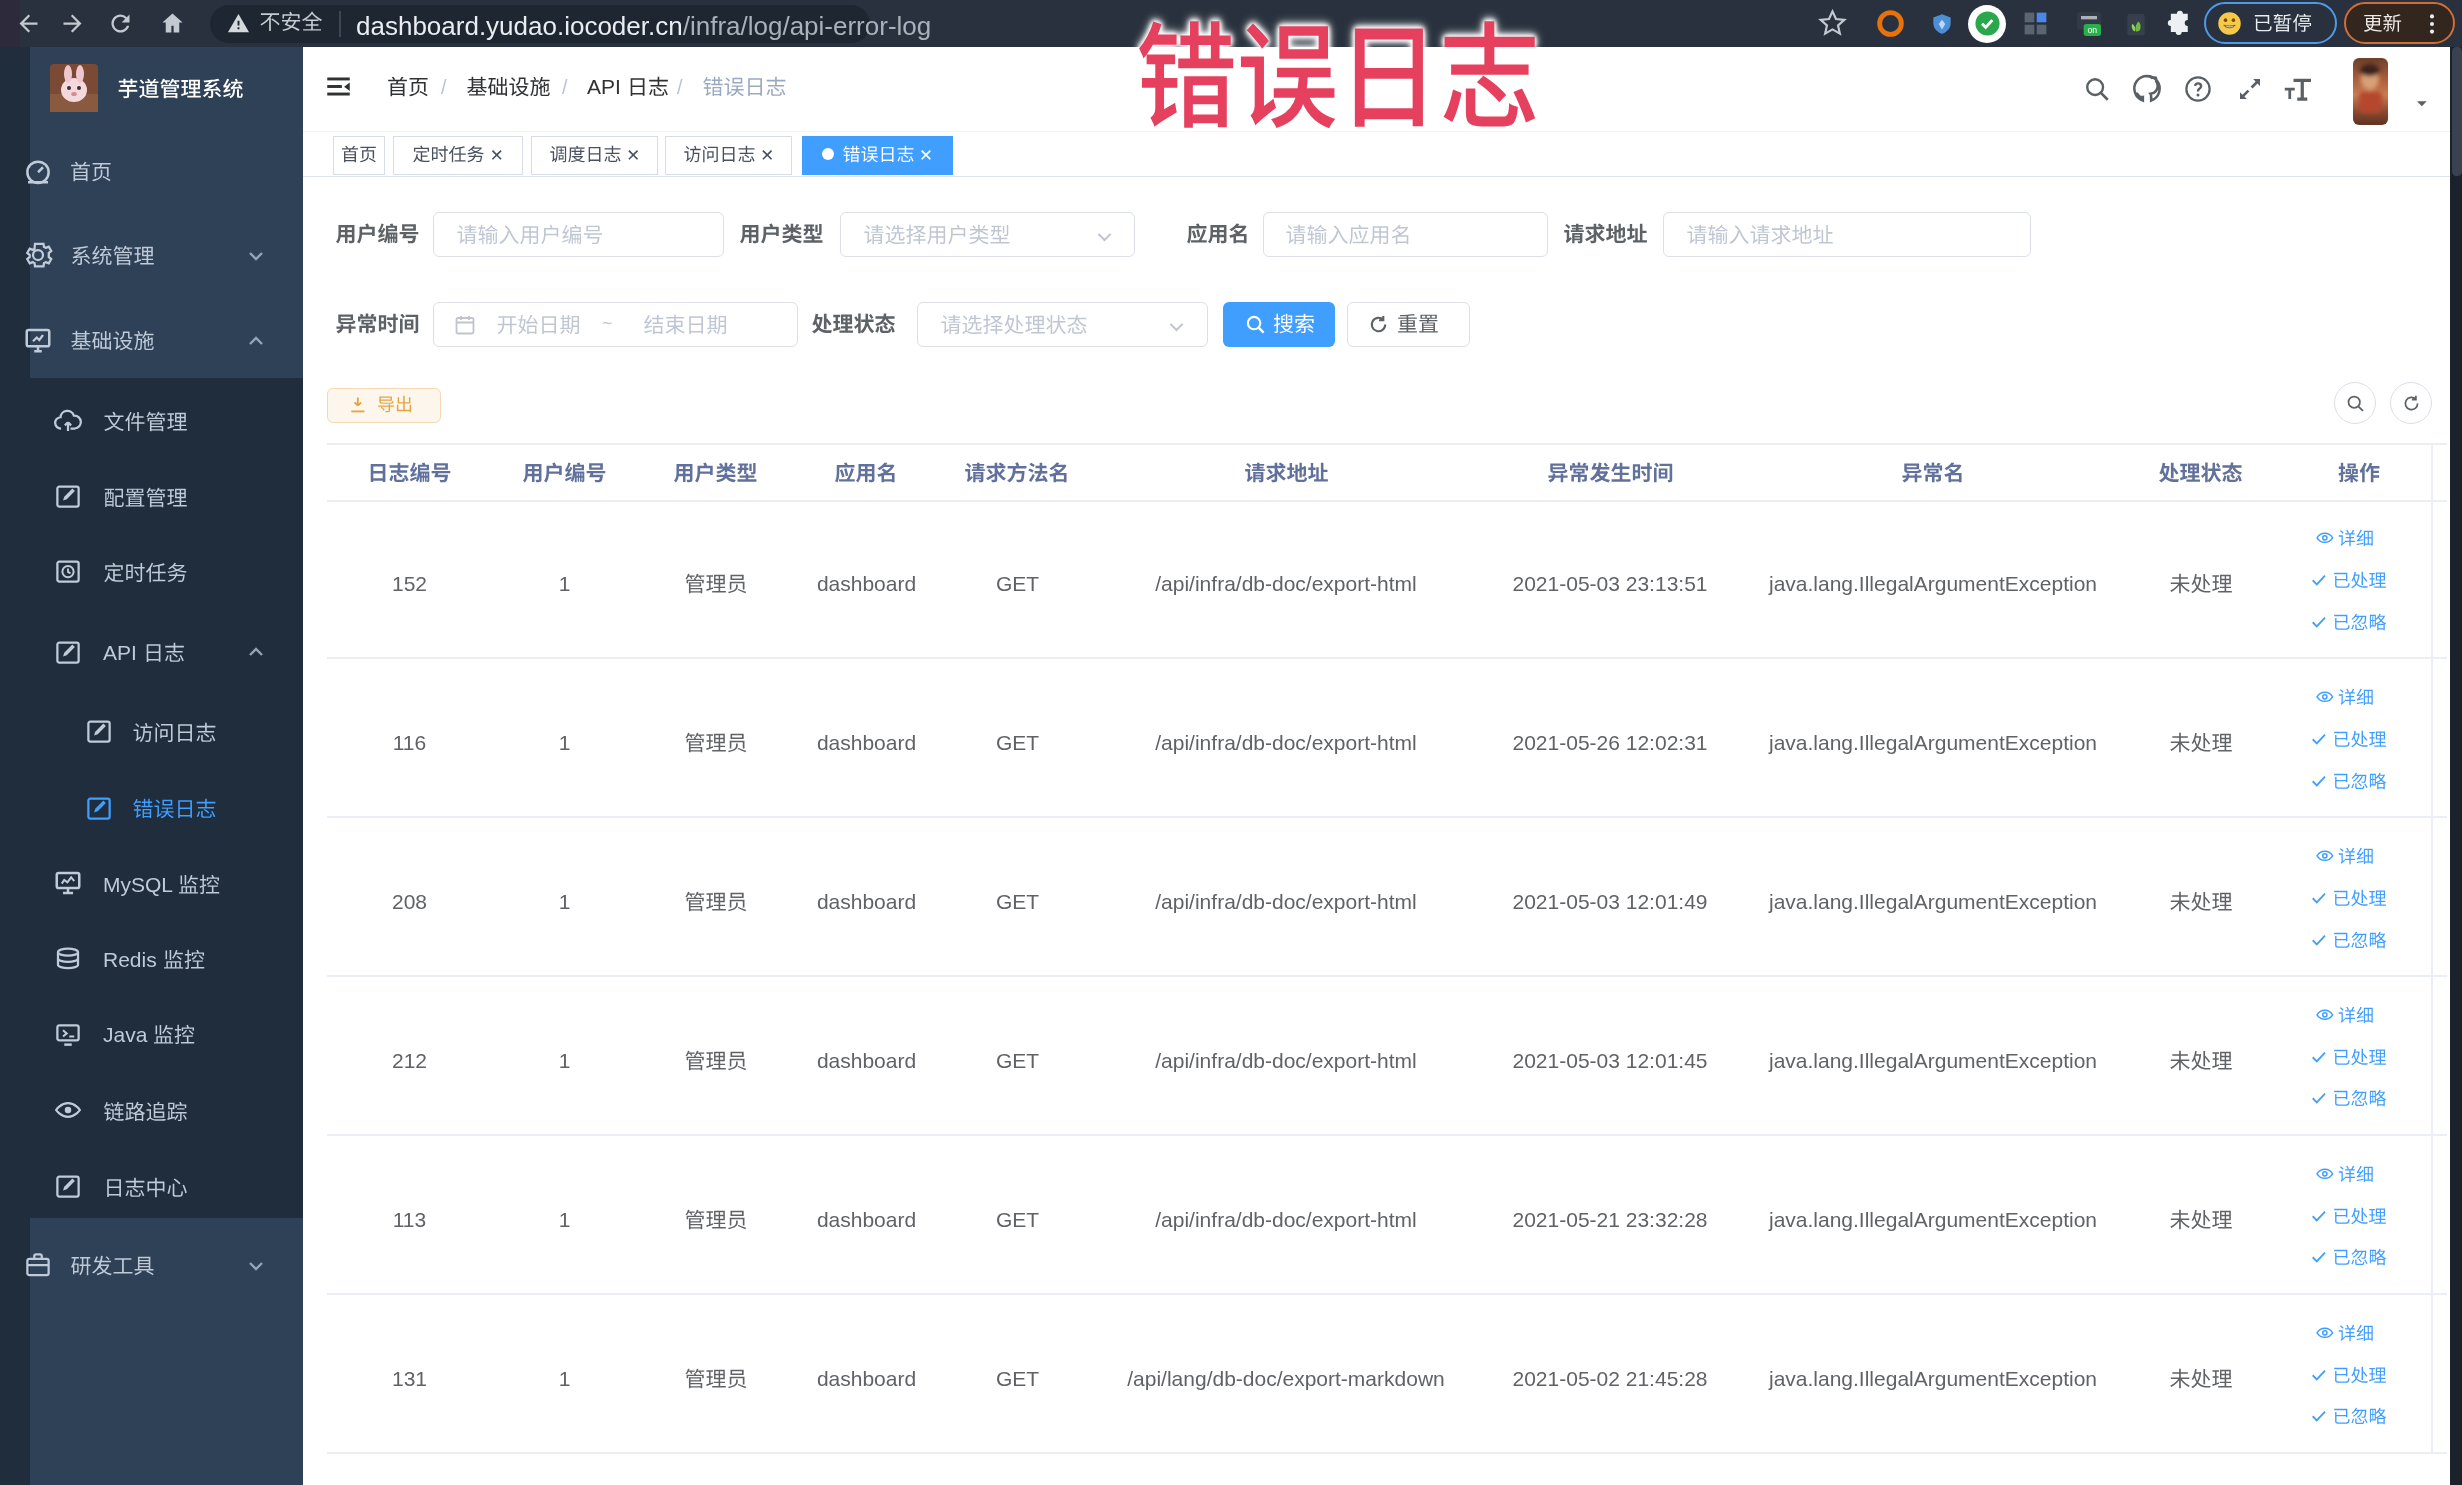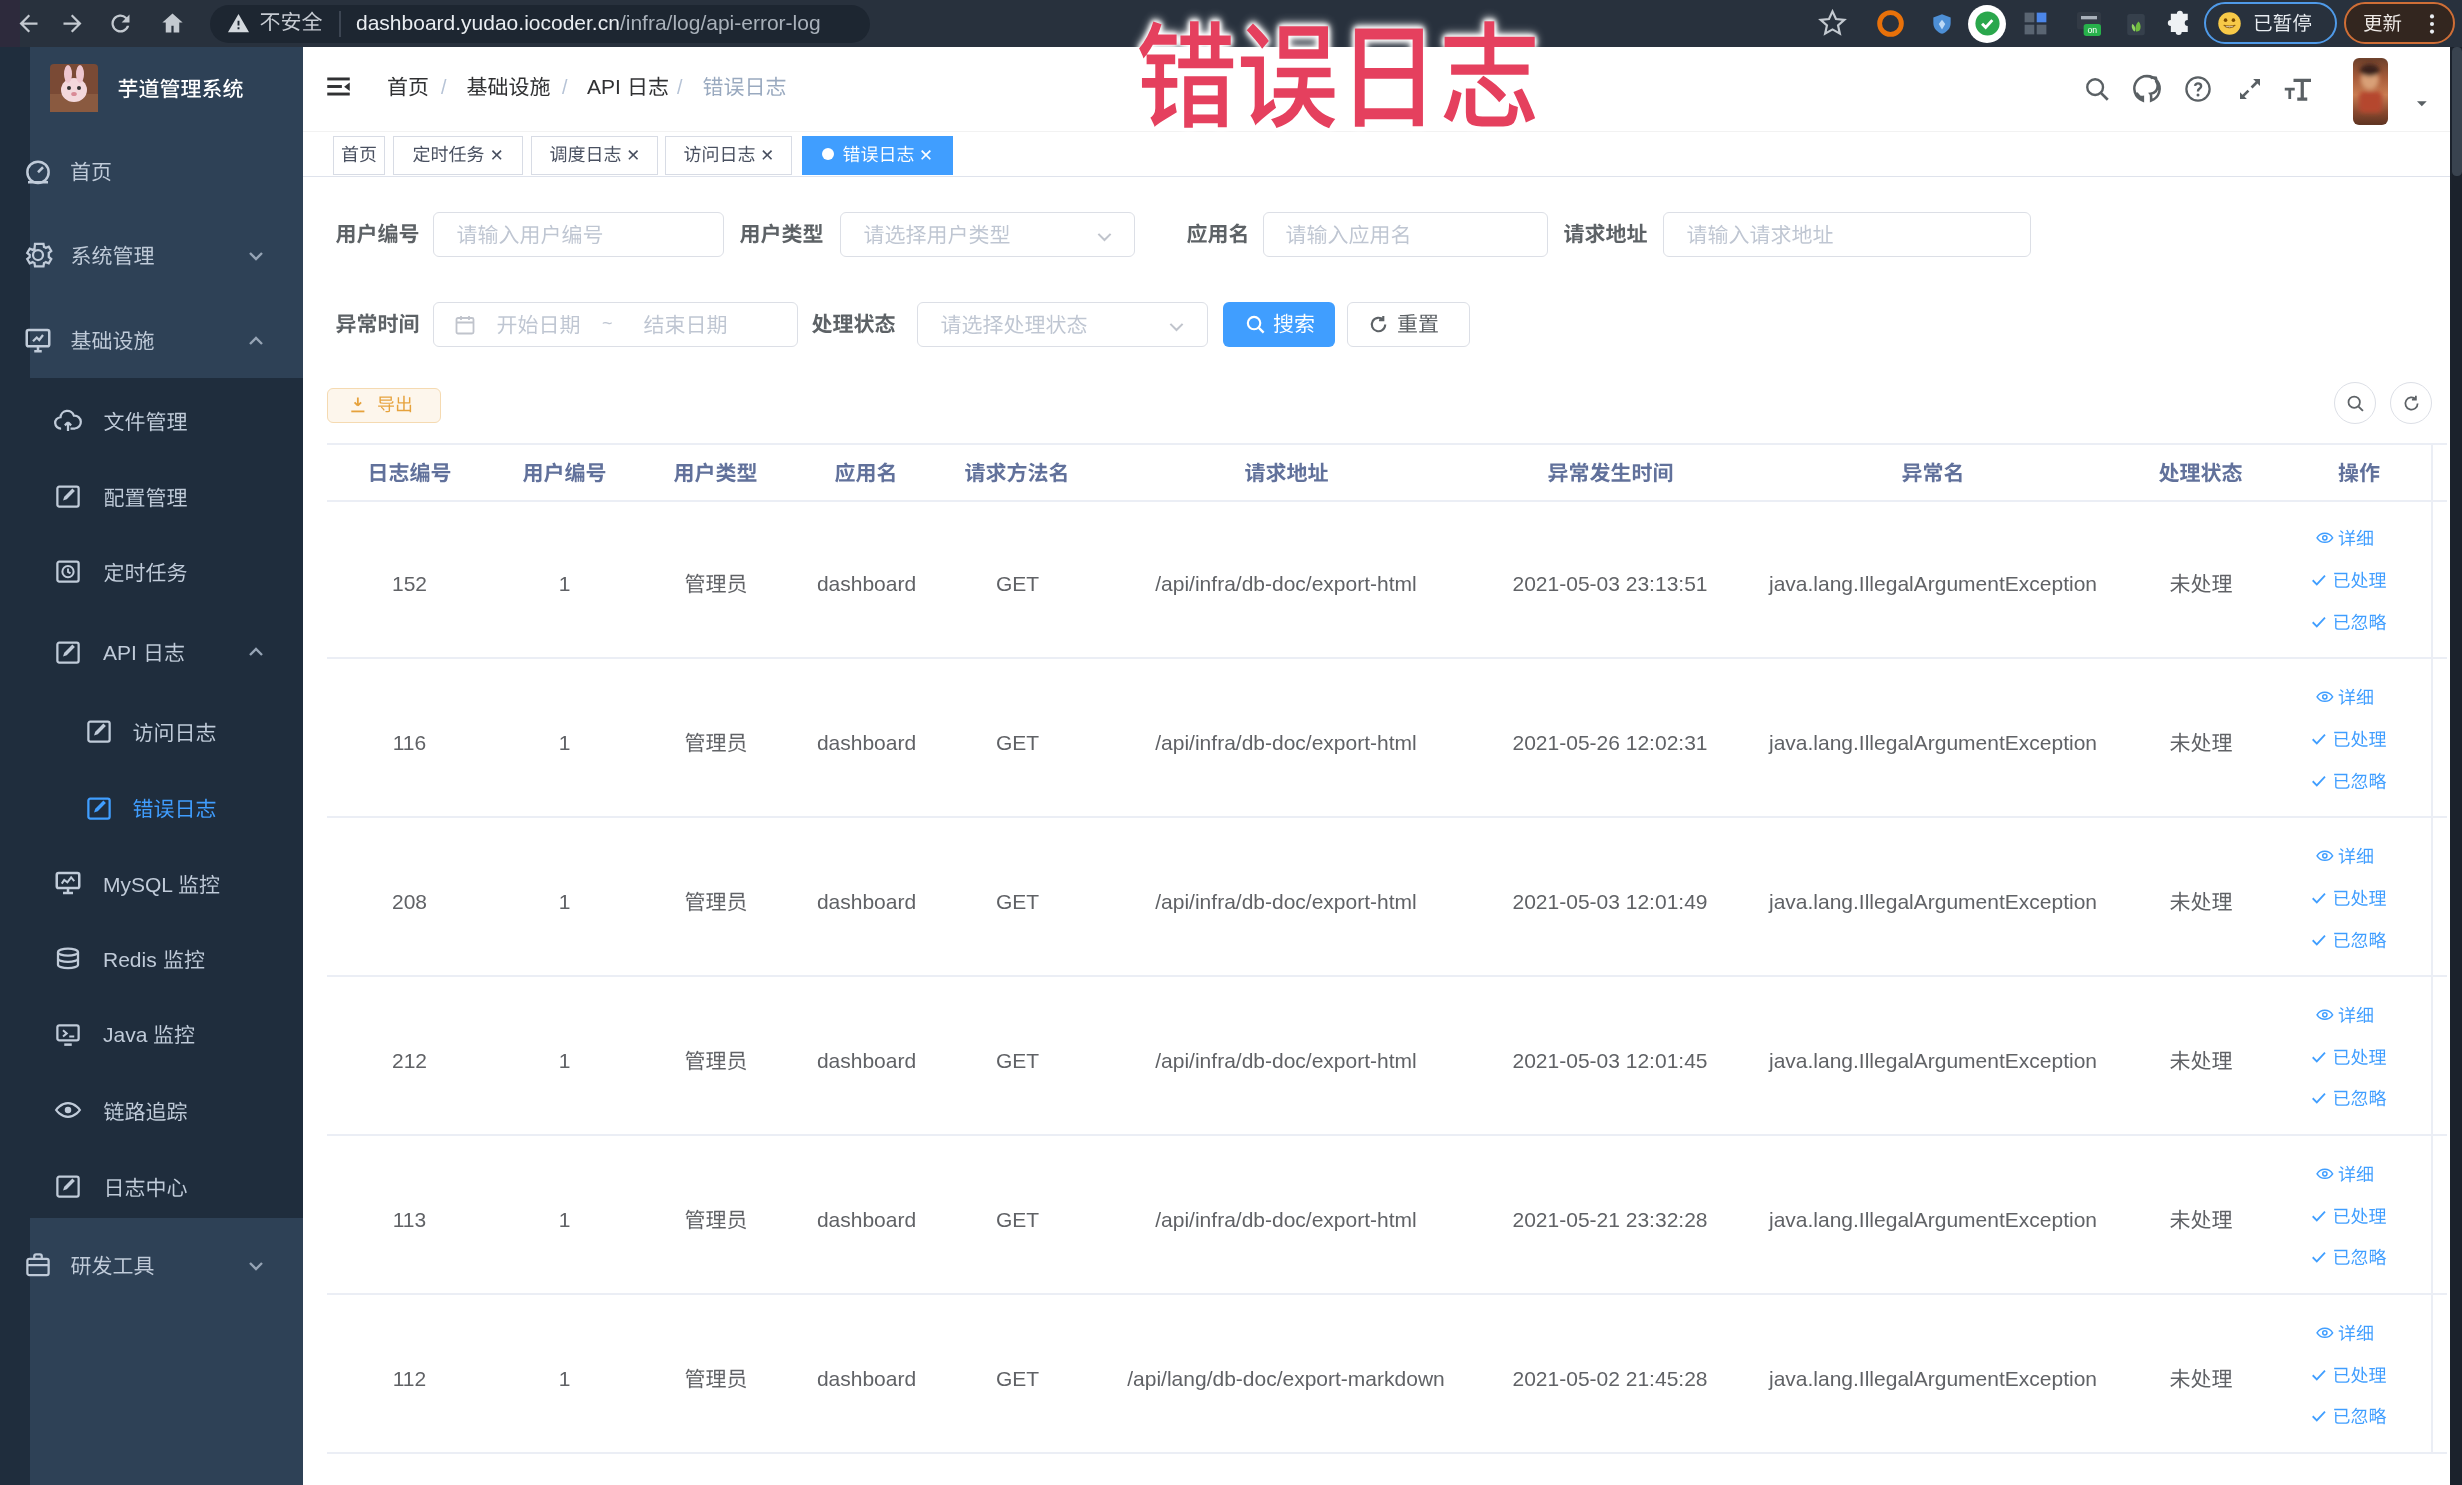--- a/index.html
+++ b/index.html
@@ -181,21 +181,21 @@
     <div id="pill" class="ab"></div>
     <svg class="ab" style="left:227px;top:12px" width="23" height="23" viewBox="0 0 24 24">
 <path d="M12 2L1 21h22L12 2zm1 16h-2v-2h2v2zm0-4h-2V9h2v5z" fill="#d4d9de"></path>
     </svg>
     <div class="ab curl" style="left:259px;top:10.6px"><svg class="z" width="64" height="21" viewBox="0 -880 3000 1000">
         <use href="#g0" transform="translate(0,0) scale(1,-1)"></use>
         <use href="#g1" transform="translate(1000,0) scale(1,-1)"></use>
         <use href="#g2" transform="translate(2000,0) scale(1,-1)"></use>
       </svg></div>
     <div class="ab" style="left:339px;top:10.6px;width:1.5px;height:26px;background:#3c4552"></div>
-    <div class="ab curl" style="left:356px;top:10.6px;font-size:21px"><span style="color:#e9edf1">dashboard.yudao.iocoder.cn</span><span style="color:#a9b1ba">/infra/log/api-error-log</span></div>
+    <div class="ab curl" style="left:356px;top:10.6px;font-size:26px"><span style="color:#e9edf1">dashboard.yudao.iocoder.cn</span><span style="color:#a9b1ba">/infra/log/api-error-log</span></div>
     <svg class="ab" style="left:1818px;top:9px" width="29" height="29" viewBox="0 0 24 24">
 <path d="M12 2l2.9 6.3 6.9.7-5.2 4.6 1.5 6.8L12 16.9 5.9 20.4l1.5-6.8L2.2 9l6.9-.7z" fill="none" stroke="#c3c9d0" stroke-width="1.8"></path>
     </svg>
     <svg class="ab" style="left:1876px;top:9px" width="29" height="29" viewBox="0 0 24 24">
 <circle cx="12" cy="12" r="9" fill="none" stroke="#e8710a" stroke-width="4"></circle>
     </svg>
     <svg class="ab" style="left:1929px;top:10.6px" width="26" height="26" viewBox="0 0 24 24">
 <path d="M12 3l8 3v5c0 5-3.5 8.5-8 10-4.5-1.5-8-5-8-10V6z" fill="#4d8fd6"></path>
       <path d="M12 8l3 4-3 5-3-5z" fill="#bcd8f5"></path>
     </svg>
@@ -922,21 +922,21 @@
         <use href="#g19" transform="translate(2000,0) scale(1,-1)"></use>
       </svg></div>
     <div class="alink" style="left:2309px;top:1247px"><svg width="19.7" height="19.7" viewBox="0 0 24 24" style="vertical-align:-3px;margin-right:3px">
         <path d="M4.5 12.5l5 5L19.5 7" fill="none" stroke="#409eff" stroke-width="2.2"></path>
       </svg><svg class="z" width="55" height="18" viewBox="0 -880 3000 1000">
         <use href="#g3" transform="translate(0,0) scale(1,-1)"></use>
         <use href="#g113" transform="translate(1000,0) scale(1,-1)"></use>
         <use href="#g114" transform="translate(2000,0) scale(1,-1)"></use>
       </svg></div>
     <div class="hline" style="left:327px;top:1293px;width:2120px"></div>
-    <div class="td" style="left:296px;top:1367px;width:227px">112</div>
+    <div class="td" style="left:296px;top:1367px;width:227px">131</div>
     <div class="td" style="left:451px;top:1367px;width:227px">1</div>
     <div class="td" style="left:602px;top:1367px;width:227px"><svg class="z" width="64" height="21" viewBox="0 -880 3000 1000">
         <use href="#g18" transform="translate(0,0) scale(1,-1)"></use>
         <use href="#g19" transform="translate(1000,0) scale(1,-1)"></use>
         <use href="#g109" transform="translate(2000,0) scale(1,-1)"></use>
       </svg></div>
     <div class="td" style="left:753px;top:1367px;width:227px">dashboard</div>
     <div class="td" style="left:904px;top:1367px;width:227px">GET</div>
     <div class="td" style="left:1059px;top:1367px;width:454px">/api/lang/db-doc/export-markdown</div>
     <div class="td" style="left:1421px;top:1367px;width:378px">2021-05-02 21:45:28</div>

